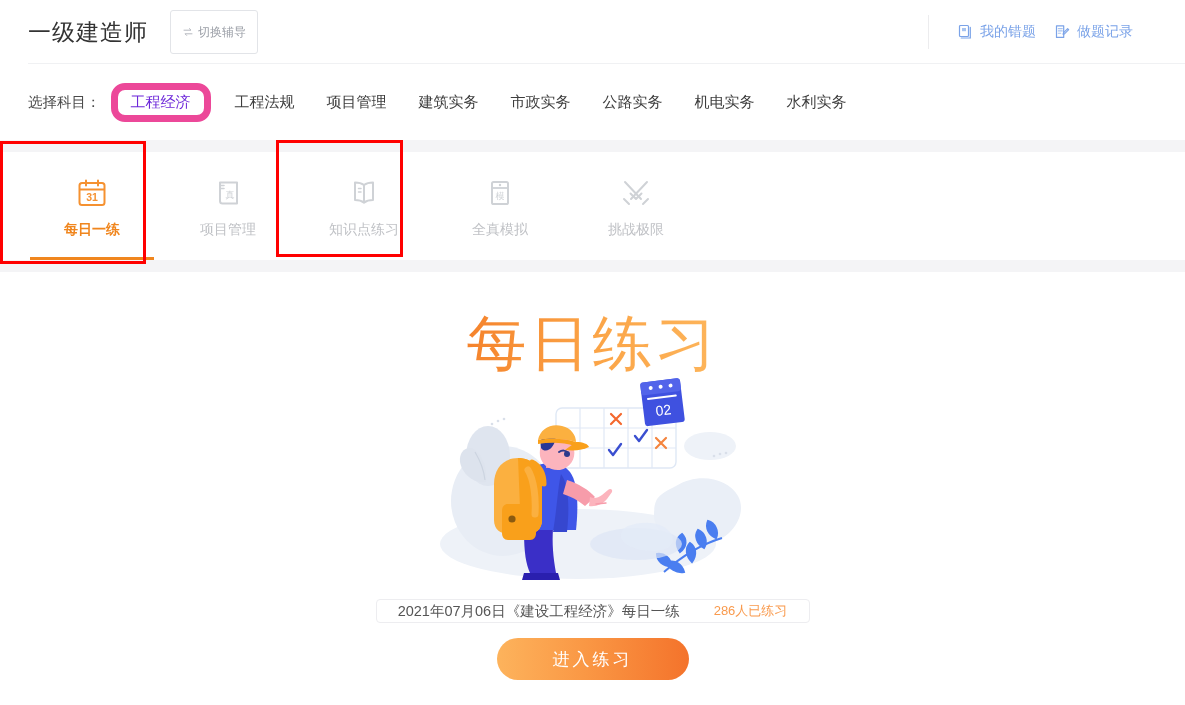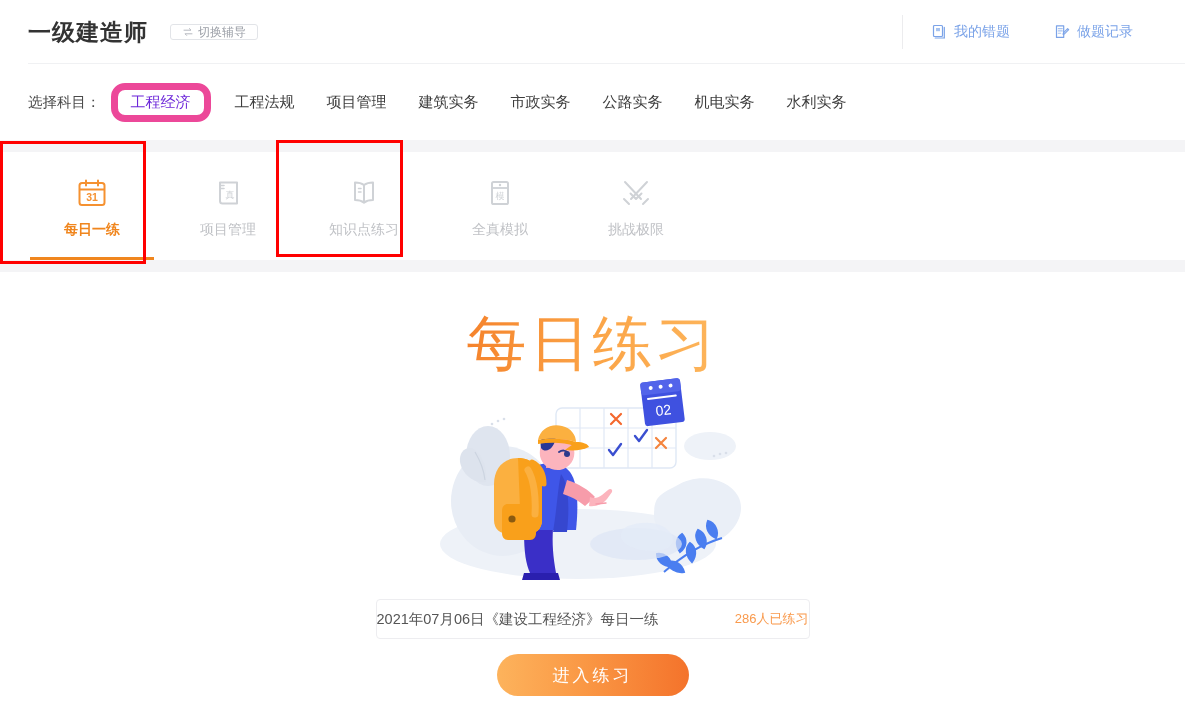--- a/index.html
+++ b/index.html
@@ -23,26 +23,26 @@
     height: 64px;
     box-sizing: border-box;
     display: flex;
     align-items: center;
     padding: 0 28px;
   }
   .header-title {
     font-size: 23px;
     color: #333333;
     letter-spacing: 1px;
-    font-weight: 700;
+    font-weight: 400;
     white-space: nowrap;
   }
   .switch-btn {
     margin-left: 22px;
-    height: 16px;
+    height: 44px;
     box-sizing: border-box;
     border: 1px solid #e2e4e8;
     border-radius: 3px;
     background: #ffffff;
     display: inline-flex;
     align-items: center;
     justify-content: center;
     padding: 0 11px;
     cursor: pointer;
   }
@@ -71,21 +71,21 @@
     height: 34px;
     background: #ececee;
     margin-right: 28px;
   }
   .header-link {
     display: inline-flex;
     align-items: center;
     font-size: 14px;
     color: #7ba3e8;
     cursor: pointer;
-    margin-right: 44px;
+    margin-right: 18px;
     white-space: nowrap;
   }
   .header-link:last-child { margin-right: 24px; }
   .header-link .hl-icon {
     width: 16px;
     height: 16px;
     margin-right: 7px;
     display: inline-flex;
     align-items: center;
     justify-content: center;
@@ -214,27 +214,27 @@
     line-height: 1;
   }
   .illustration {
     margin-top: 2px;
     width: 330px;
     height: 215px;
   }
   .info-bar {
     margin-top: 8px;
     width: 434px;
-    height: 40px;
+    height: 24px;
     box-sizing: border-box;
     border: 1px solid #ededf0;
     border-radius: 4px;
     display: flex;
     align-items: center;
-    justify-content: space-between;
+    justify-content: center;
     background: #ffffff;
   }
   .info-text {
     font-size: 14.5px;
     color: #555555;
     white-space: nowrap;
   }
   .info-count {
     font-size: 13px;
     color: #f99a4d;

